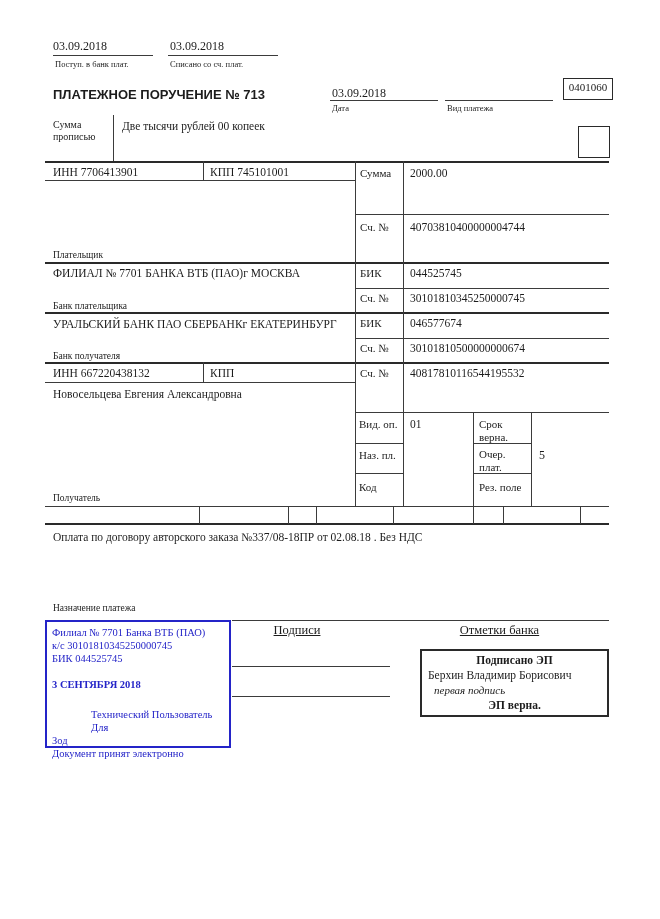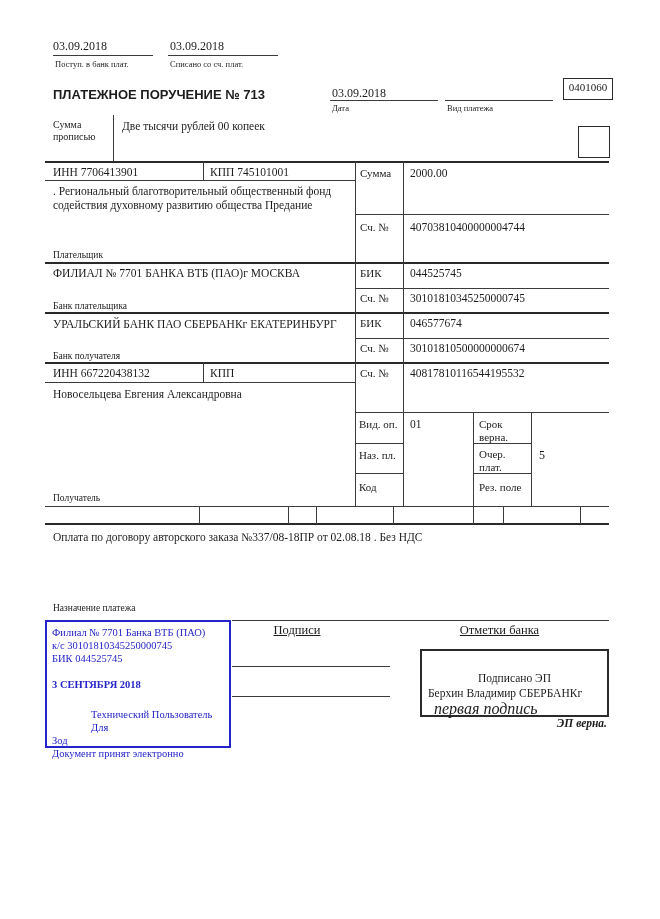--- a/index.html
+++ b/index.html
@@ -15,24 +15,24 @@
   .s12{font-size:12px;}
   .s125{font-size:12.5px;text-decoration:underline;}
   .title{position:absolute;font-family:"Liberation Sans", sans-serif;font-weight:bold;font-size:13px;}
   .hl{position:absolute;display:block;background:#3b3b3b;height:1px;}
   .hl2{height:2px;background:#2a2a2a;}
   .vl{position:absolute;display:block;background:#3b3b3b;width:1px;}
   .box{position:absolute;border:1.5px solid #2a2a2a;background:transparent;margin-top:42px;}
   .center{text-align:center;}
   .esign{position:absolute;left:420px;top:649px;width:185px;height:64px;border:2px solid #2a2a2a;}
   .esign p{margin:0;line-height:15px;font-size:11.5px;}
-  .esign .e1{font-weight:normal;text-align:center;margin-top:20px;}
+  .esign .e1{font-weight:bold;text-align:center;margin-top:2px;}
   .esign .e2{padding-left:6px;}
-  .esign .e3{font-style:italic;padding-left:12px;font-size:16px;}
-  .esign .e4{font-weight:bold;text-align:right;font-style:italic;}
+  .esign .e3{font-style:italic;padding-left:12px;font-size:11px;}
+  .esign .e4{font-weight:bold;text-align:center;}
   .bstamp{position:absolute;left:45px;top:620px;width:186px;height:128px;border:2px solid #2424c8;box-sizing:border-box;}
   .bstamp p{margin:0;padding-left:5px;line-height:13px;font-size:10.5px;}
   .bstamp .first{margin-top:4px;}
   .bstamp .gap1{margin-top:13px;}
   .bstamp .gap2{margin-top:17px;}
   .blue-ink{color:#2424c8;}
   .lh14{line-height:14px;}
 </style>
 </head>
 <body>
@@ -93,21 +93,20 @@
   <i class="vl" style="left:393px;top:506px;height:18px"></i>
   <i class="vl" style="left:473px;top:506px;height:18px"></i>
   <i class="vl" style="left:503px;top:506px;height:18px"></i>
   <i class="vl" style="left:580px;top:506px;height:18px"></i>
 
   <div class="t s115" style="left:53px;top:166px">ИНН 7706413901</div>
   <div class="t s115" style="left:210px;top:166px">КПП 745101001</div>
   <div class="t s11" style="left:360px;top:167px">Сумма</div>
   <div class="t s115" style="left:410px;top:167px">2000.00</div>
 
-  <div class="t s115 w lh14" style="left:53px;top:184px;width:300px">. Региональный благотворительный общественный фонд содействия духовному развитию общества Предание</div>
   <div class="t s11" style="left:360px;top:221px">Сч. №</div>
   <div class="t s115" style="left:410px;top:221px">40703810400000004744</div>
   <div class="t s9" style="left:53px;top:250px">Плательщик</div>
 
   <div class="t s115" style="left:53px;top:267px">ФИЛИАЛ № 7701 БАНКА ВТБ (ПАО)г МОСКВА</div>
   <div class="t s11" style="left:360px;top:267px">БИК</div>
   <div class="t s115" style="left:410px;top:267px">044525745</div>
   <div class="t s11" style="left:360px;top:292px">Сч. №</div>
   <div class="t s115" style="left:410px;top:292px">30101810345250000745</div>
   <div class="t s9" style="left:53px;top:301px">Банк плательщика</div>
@@ -139,21 +138,21 @@
   <div class="t s9" style="left:53px;top:603px">Назначение платежа</div>
 
   <i class="hl" style="left:232px;top:620px;width:377px"></i>
   <div class="t s125 center" style="left:232px;top:623px;width:130px">Подписи</div>
   <div class="t s125 center" style="left:390px;top:623px;width:219px">Отметки банка</div>
   <i class="hl" style="left:232px;top:666px;width:158px"></i>
   <i class="hl" style="left:232px;top:696px;width:158px"></i>
 
   <div class="esign">
     <p class="e1">Подписано ЭП</p>
-    <p class="e2">Берхин Владимир СБЕРБАНКг</p>
+    <p class="e2">Берхин Владимир Борисович</p>
     <p class="e3">первая подпись</p>
     <p class="e4">ЭП верна.</p>
   </div>
 
   <div class="bstamp" style="border-color: rgb(36, 36, 200);">
     <p class="blue-ink first" style="color: rgb(36, 36, 200);">Филиал № 7701 Банка ВТБ (ПАО)</p>
     <p class="blue-ink" style="color: rgb(36, 36, 200);">к/с 30101810345250000745</p>
     <p class="blue-ink" style="color: rgb(36, 36, 200);">БИК 044525745</p>
     <p class="blue-ink gap1" style="color: rgb(36, 36, 200); font-weight: bold;">3 СЕНТЯБРЯ 2018</p>
     <p class="blue-ink gap2" style="color: rgb(36, 36, 200); padding-left: 44px;">Технический Пользователь Для</p>

